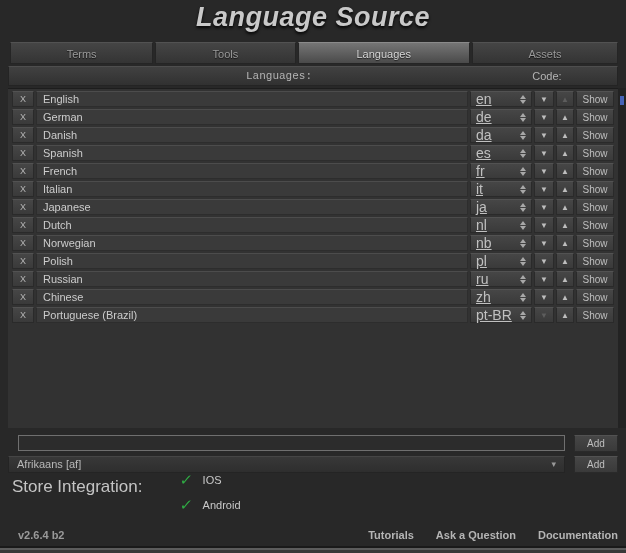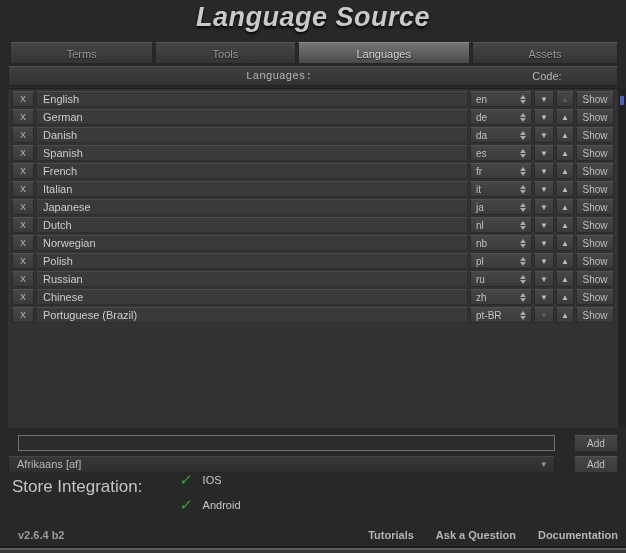--- a/index.html
+++ b/index.html
@@ -31,36 +31,36 @@
     border-top:1px solid #1d1d1d;padding-top:2px;}
   .lrow{display:flex;gap:2px;height:16px;margin:0 4px 2px 4px;}
   .btn{display:inline-block;height:16px;line-height:15px;text-align:center;
     background:linear-gradient(#464646,#3a3a3a);border:1px solid #2a2a2a;border-top-color:#525252;
     color:#bfbfbf;font-size:10px;padding:0;cursor:pointer;}
   .btn.x{width:22px;font-size:9px;color:#b5b5b5;flex:0 0 22px;}
   .name{flex:1;height:16px;background:#3a3a3a;border:1px solid #2d2d2d;border-top-color:#4c4c4c;
     color:#cccccc;font-size:11px;padding:0 6px;outline:none;}
   .code{flex:0 0 62px;display:flex;align-items:center;justify-content:space-between;
     padding:0 5px;background:linear-gradient(#464646,#3a3a3a);border:1px solid #2a2a2a;
-    border-top-color:#525252;font-size:10px;color:#c0c0c0;cursor:pointer;}
+    border-top-color:#525252;font-size:14px;color:#c0c0c0;cursor:pointer;text-decoration:underline;}
   .stepper{display:inline-flex;flex-direction:column;gap:1px;align-items:center;}
   .stepper i{display:block;width:0;height:0;border-left:3px solid transparent;border-right:3px solid transparent;}
   .stepper .t-up{border-bottom:4px solid #a8a8a8;}
   .stepper .t-dn{border-top:4px solid #a8a8a8;}
   .btn.down{flex:0 0 20px;font-size:8px;color:#bdbdbd;}
   .btn.up{flex:0 0 18px;font-size:8px;color:#bdbdbd;}
   .btn.dim{color:#5d5d5d;}
   .btn.show{flex:0 0 38px;font-size:10px;}
 
   
   .scrollstrip{position:absolute;top:88px;right:0;width:8px;height:340px;background:#232323;}
   .thumb{position:absolute;top:8px;left:2px;width:4px;height:9px;background:#4663b8;}
 
   
-  .addrow{position:absolute;left:8px;right:8px;height:18px;display:flex;gap:19px;align-items:center;}
+  .addrow{position:absolute;left:8px;right:8px;height:18px;display:flex;gap:9px;align-items:center;}
   .addrow.r1{top:434px;}
   .addrow.r2{top:455px;}
   .add-input{flex:1;height:16px;margin-left:10px;background:#2c2c2c;border:1px solid #6f6f6f;
     color:#ccc;font-size:11px;padding:0 6px;outline:none;}
   .btn.add{flex:0 0 44px;height:17px;line-height:16px;}
   .dropdown{flex:1;height:17px;display:flex;align-items:center;justify-content:space-between;
     background:linear-gradient(#383838,#2e2e2e);border:1px solid #242424;border-top-color:#454545;
     padding:0 8px;font-size:11px;color:#b8b8b8;cursor:pointer;}
   .caret{font-size:9px;color:#999;}
 

